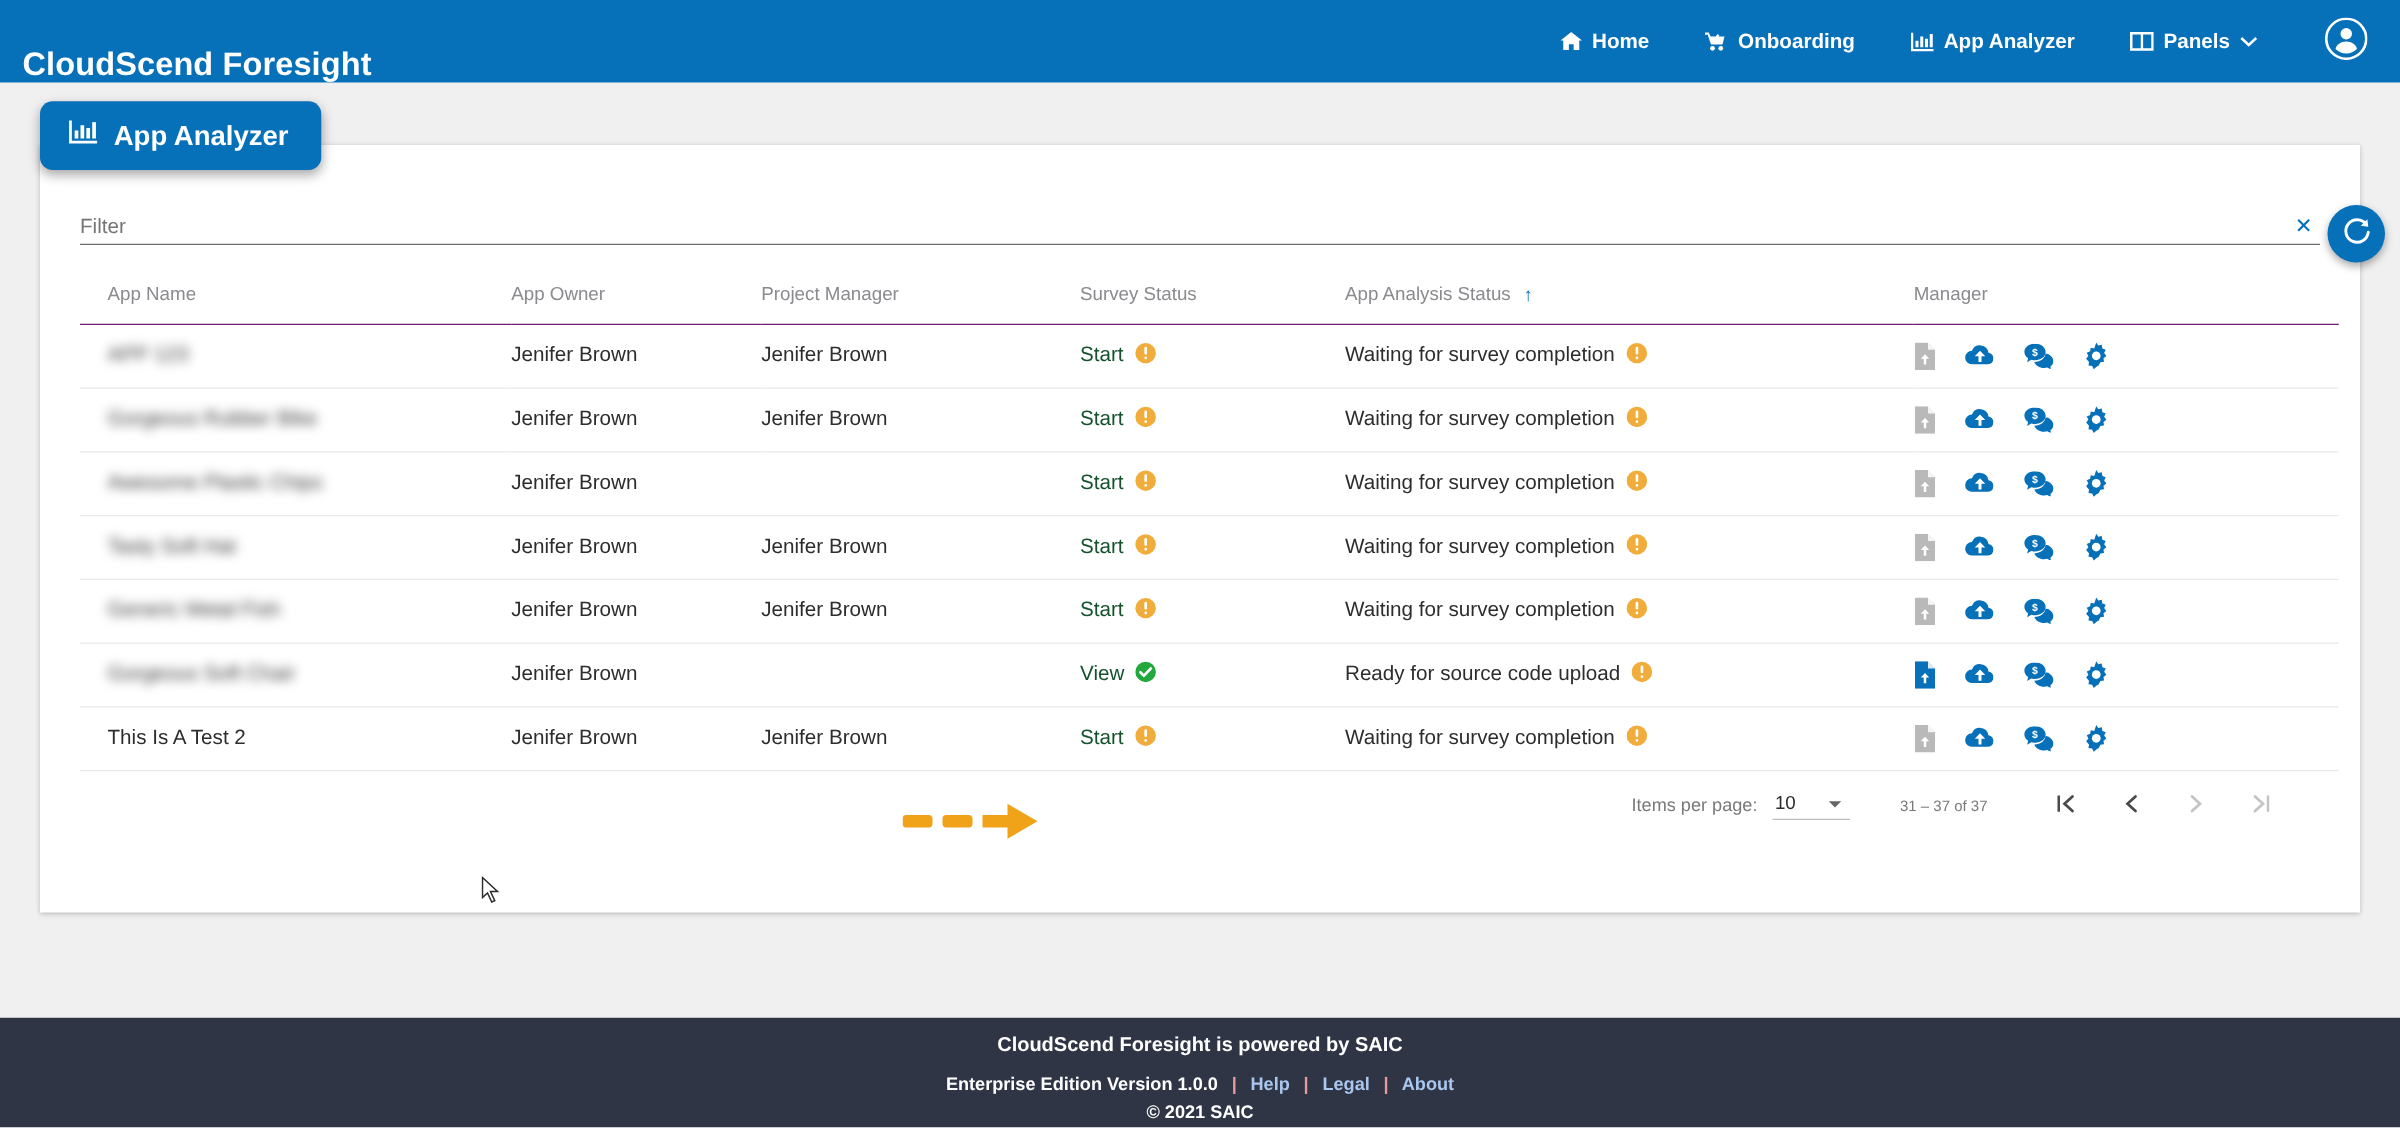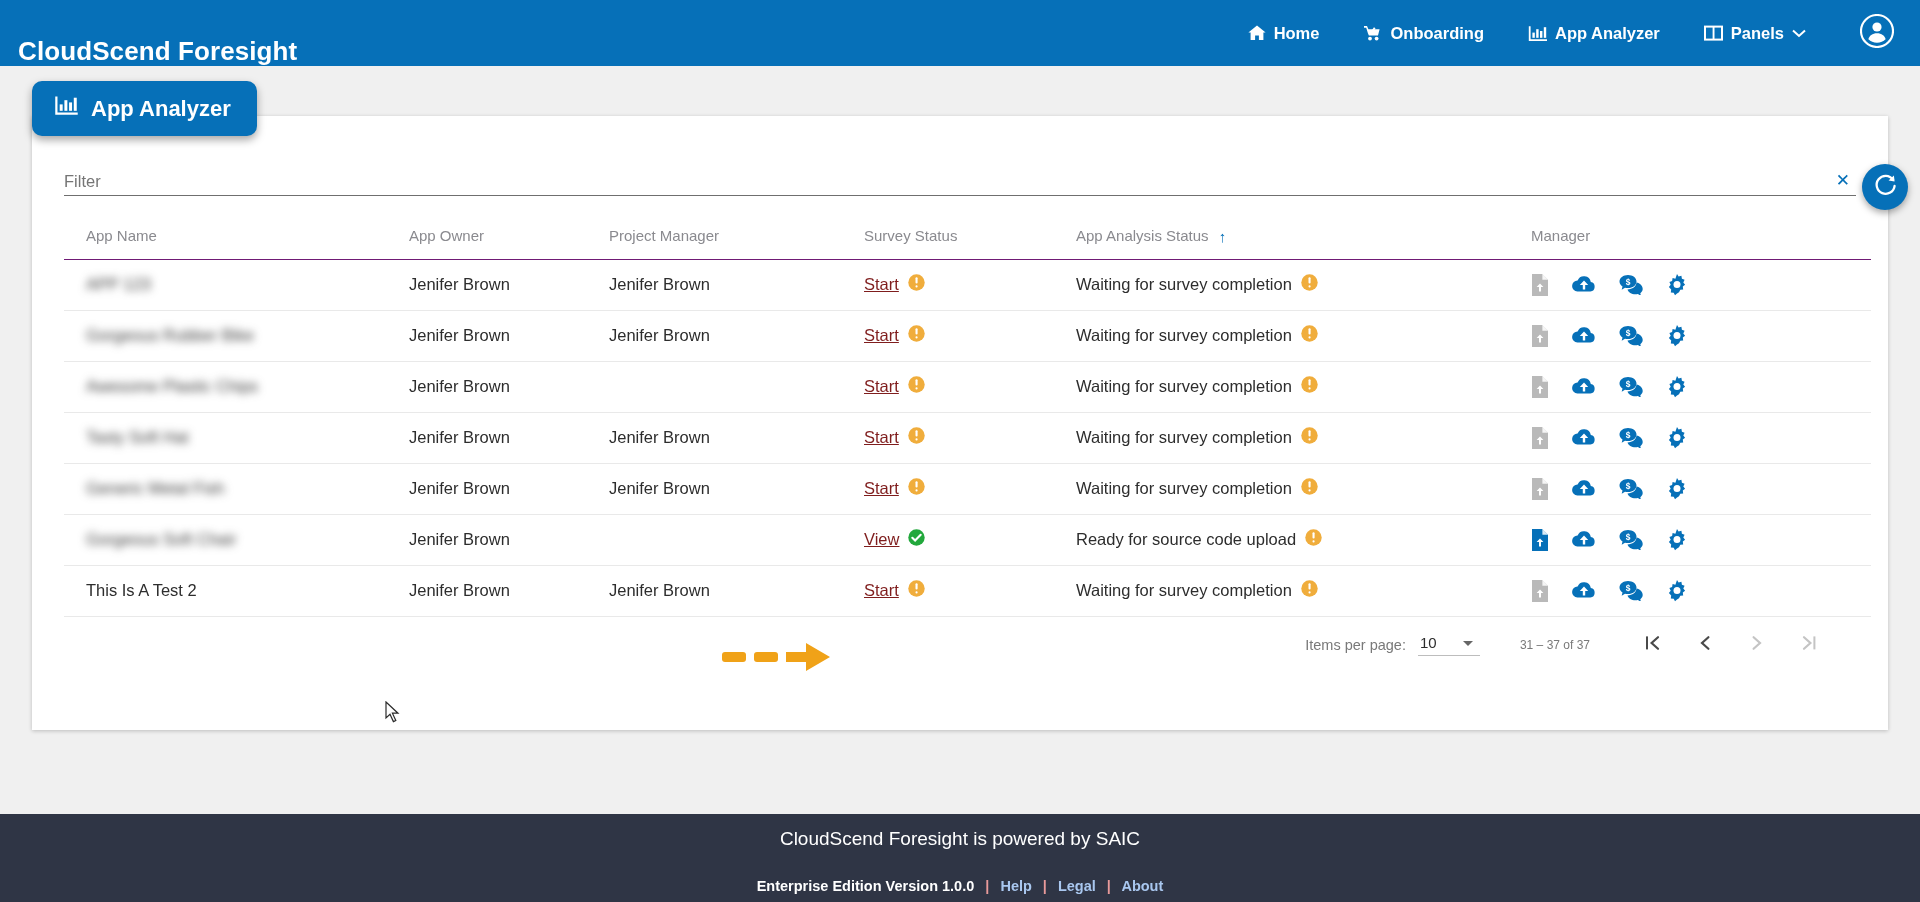--- a/index.html
+++ b/index.html
@@ -171,22 +171,21 @@
   }
 
   .redacted {
     filter: blur(4.4px);
     color: #3a3a3a;
     display: inline-block;
     user-select: none;
   }
 
   .link {
-    color: #7f1d1d;
-    text-decoration: underline;
+    color: #14532d;
     cursor: pointer;
     font-size: 16.5px;
   }
 
   .cell-flex { display: flex; align-items: center; gap: 9px; }
 
   .actions-cell { display: flex; align-items: center; gap: 23px; }
   .act-btn { display:flex; align-items:center; cursor:pointer; }
 
   
@@ -228,21 +227,21 @@
   }
 
   
   .footer {
     height: 88px;
     background: #2f3545;
     color: #ffffff;
     text-align: center;
     padding-top: 14px;
   }
-  .footer-l1 { font-size: 19px; font-weight: normal; margin-bottom: 28px; }
+  .footer-l1 { font-size: 16px; font-weight: bold; margin-bottom: 14px; }
   .footer-l2 { font-size: 14.5px; font-weight: bold; margin-bottom: 6px; }
   .footer-l2 .sep { color: #e89a9a; font-weight: bold; margin: 0 7px; }
   .footer-l2 a { color: #a9c7ef; text-decoration: none; cursor: pointer; }
   .footer-l3 { font-size: 14.5px; font-weight: bold; }
 
   
   .anno-arrow {
     position: absolute;
     left: 722px; top: 575px;
     z-index: 40;

